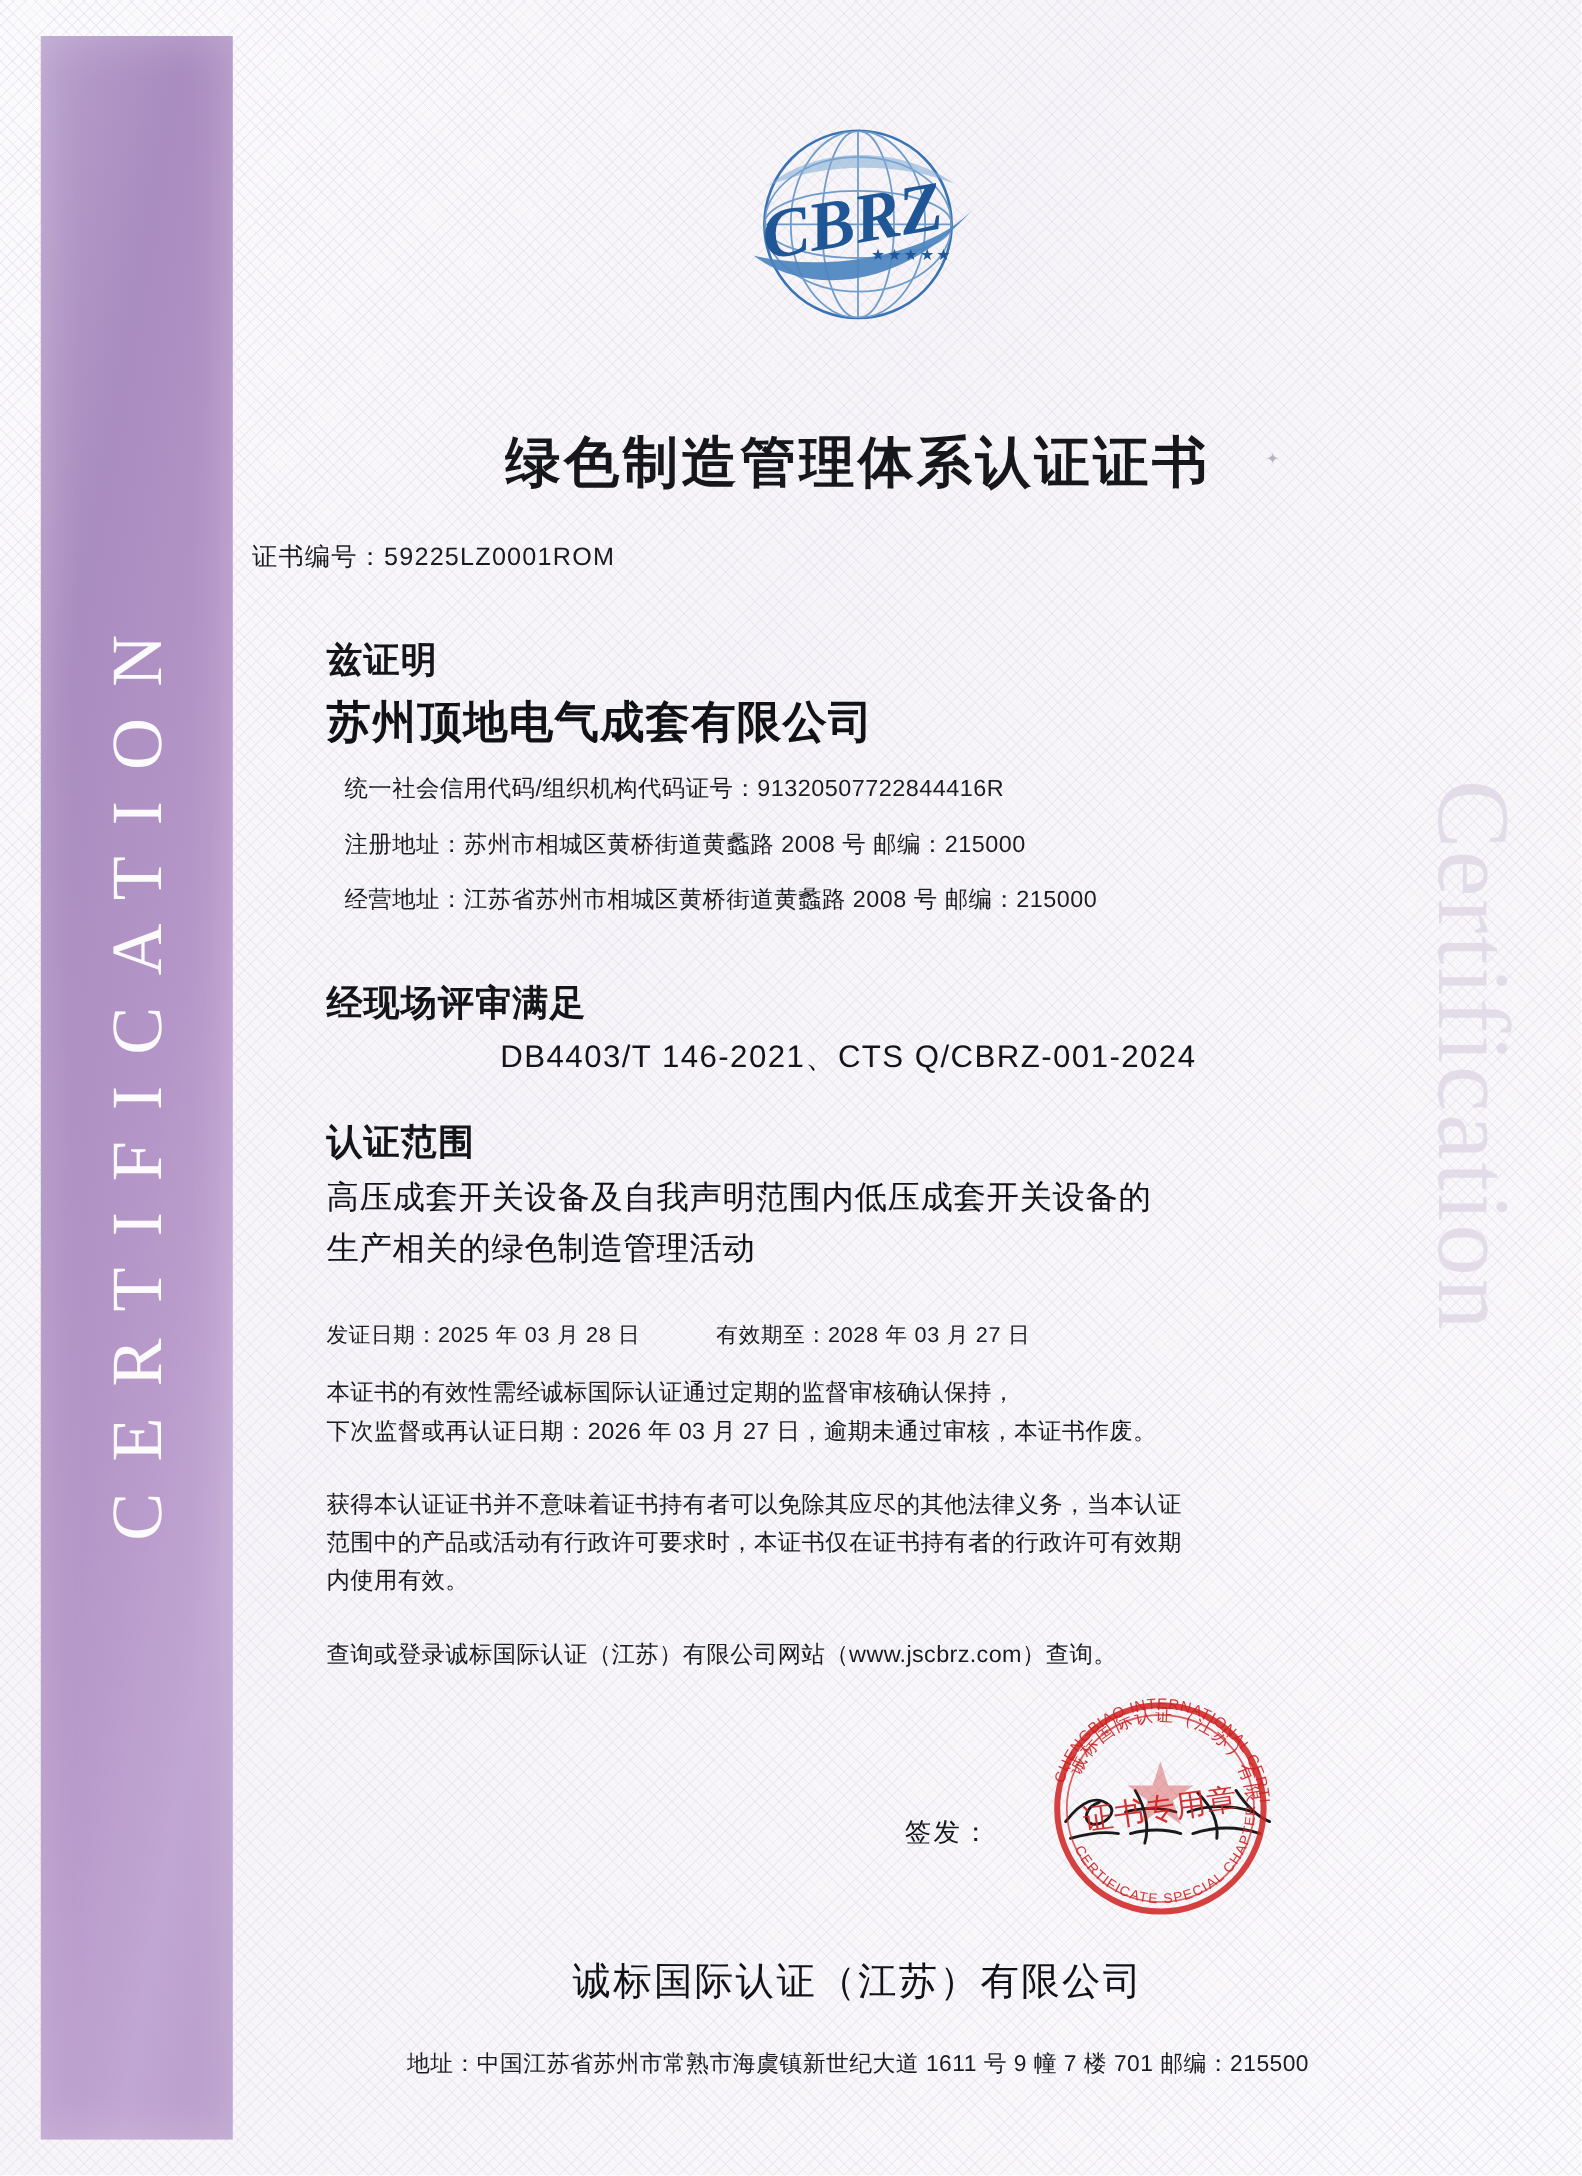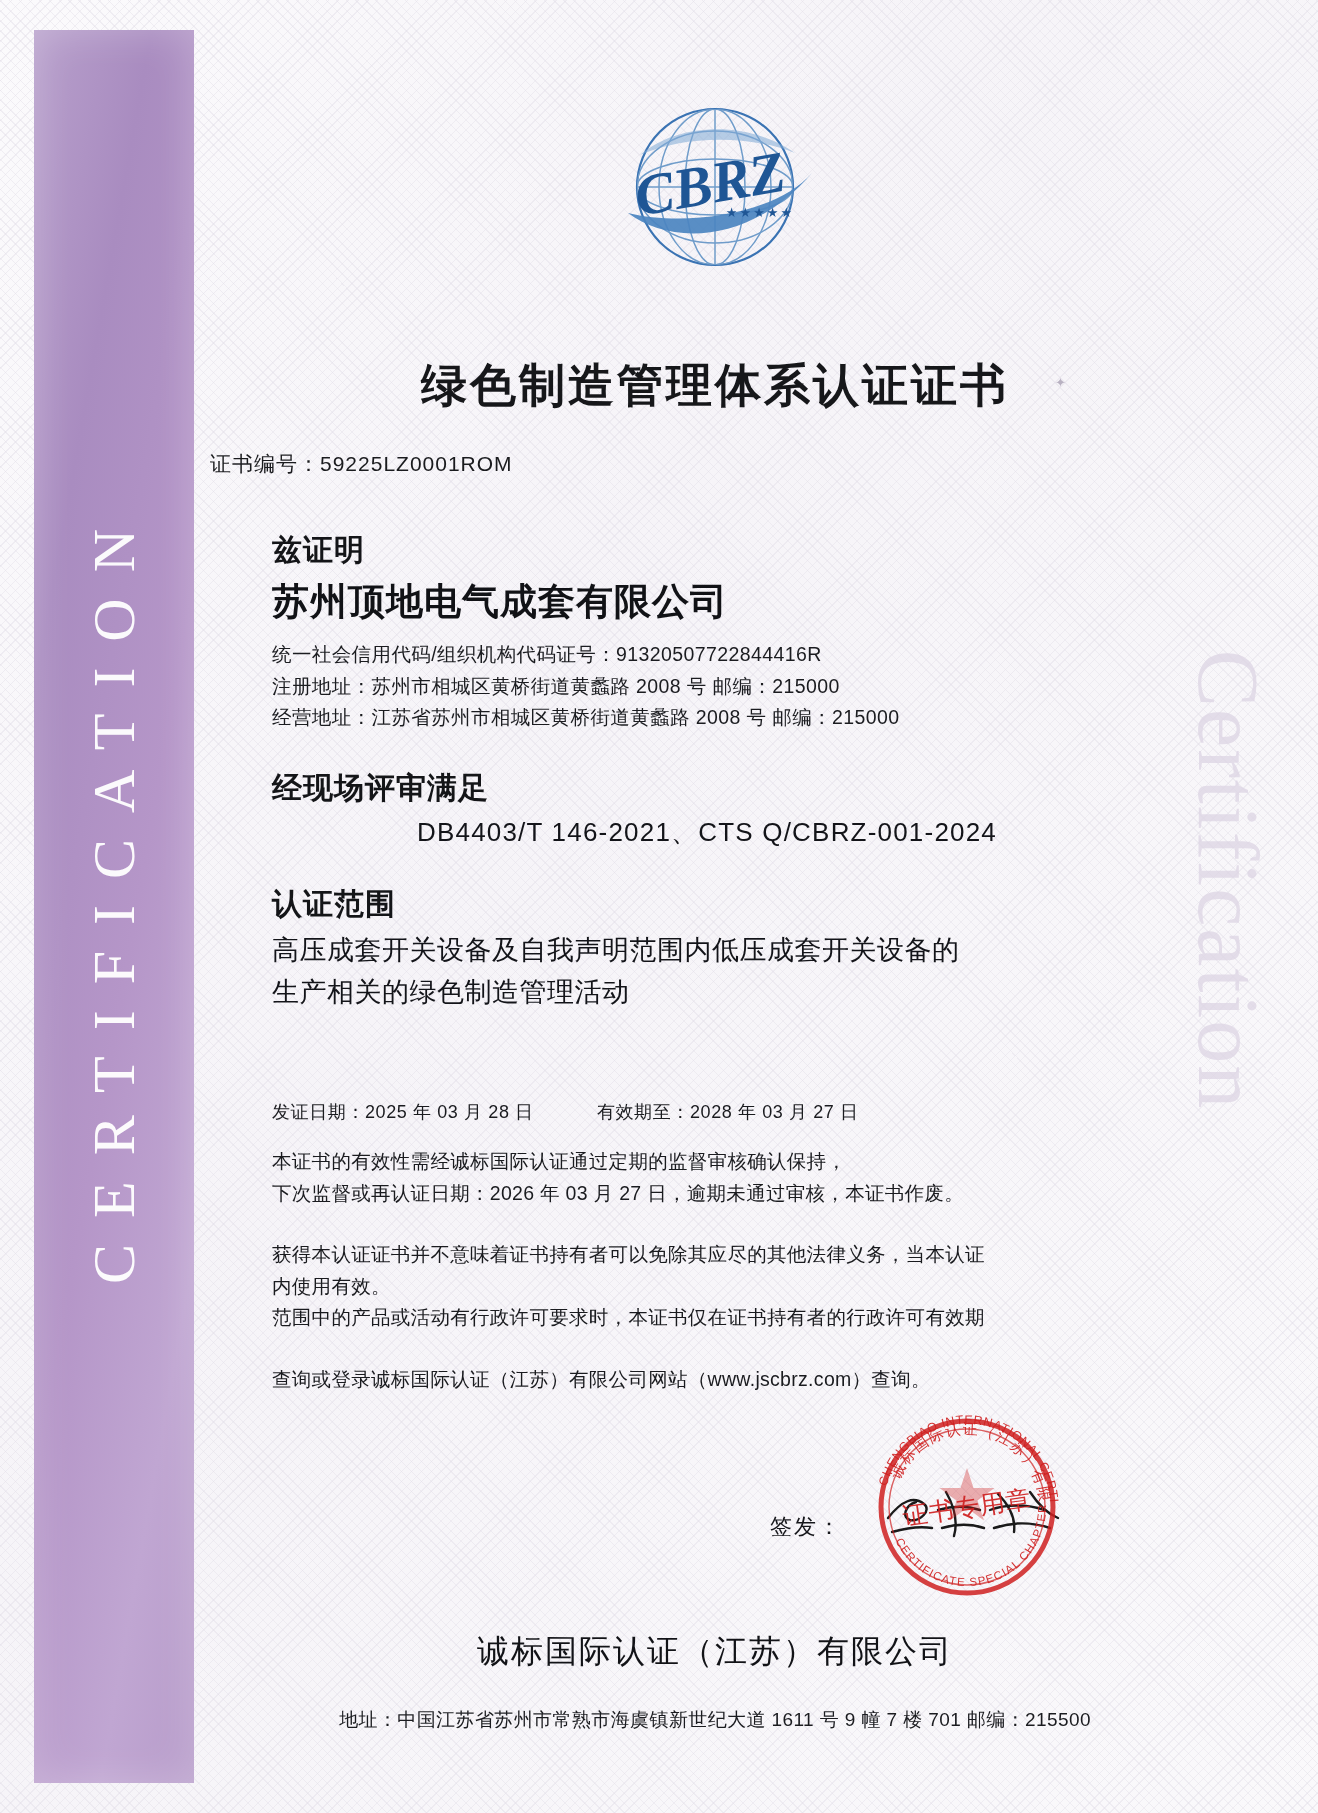--- a/index.html
+++ b/index.html
@@ -142,21 +142,21 @@
     font-size: 37px;
     color: #111216;
     letter-spacing: 1px;
     margin: 0 0 12px 0;
   }
   .small-line {
     font-size: 19.5px;
     color: #1b1c20;
     line-height: 1.62;
     letter-spacing: 0.4px;
-    margin: 0;
+    margin: 15px;
   }
   .gap-34 { height: 34px; }
 
   .std-line {
     font-family: "Liberation Sans", sans-serif;
     font-size: 26px;
     color: #131419;
     letter-spacing: 1.2px;
     margin: 2px 0 0 0;
     text-align: center;
@@ -197,21 +197,21 @@
     position: absolute;
     left: 862px;
     top: 1402px;
     width: 210px;
     height: 210px;
     pointer-events: none;
   }
 
   .sign-row {
     position: absolute;
-    left: 770px;
+    left: 754px;
     top: 1512px;
     font-size: 22px;
     color: #16171b;
     letter-spacing: 2px;
   }
   .signature {
     position: absolute;
     left: 880px;
     top: 1470px;
     width: 190px;
@@ -313,22 +313,22 @@
       <div class="date-row">
         <span>发证日期：2025 年 03 月 28 日</span>
         <span class="spacer"></span>
         <span>有效期至：2028 年 03 月 27 日</span>
       </div>
       <p class="para">本证书的有效性需经诚标国际认证通过定期的监督审核确认保持，</p>
       <p class="para">下次监督或再认证日期：2026 年 03 月 27 日，逾期未通过审核，本证书作废。</p>
 
       <div class="para-gap"></div>
       <p class="para">获得本认证证书并不意味着证书持有者可以免除其应尽的其他法律义务，当本认证</p>
+      <p class="para">范围中的产品或活动有行政许可要求时，本证书仅在证书持有者的行政许可有效期</p>
       <p class="para">内使用有效。</p>
-      <p class="para">范围中的产品或活动有行政许可要求时，本证书仅在证书持有者的行政许可有效期</p>
 
       <div class="para-gap"></div>
       <p class="para">查询或登录诚标国际认证（江苏）有限公司网站（www.jscbrz.com）查询。</p>
     </div>
 
   </div>
 
   <div class="sign-row">签发：</div>
 
   <div class="signature">

